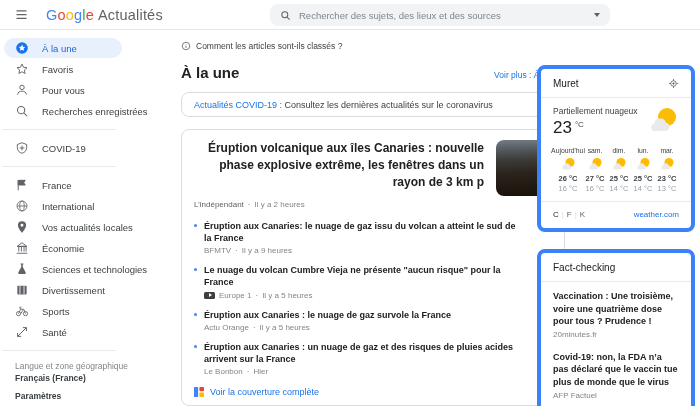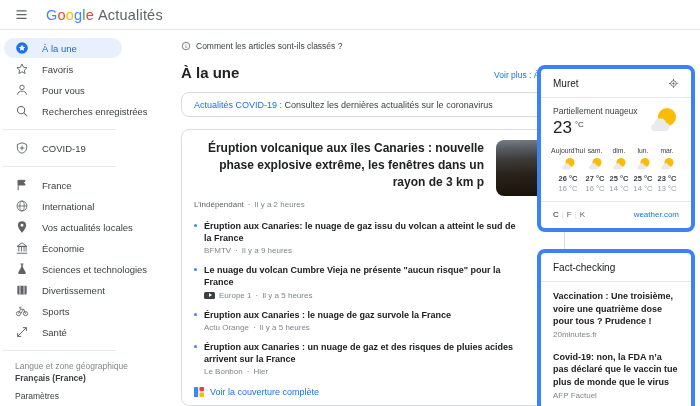--- a/index.html
+++ b/index.html
@@ -24,21 +24,21 @@
   
   .sidebar { position:absolute; left:0; top:30px; width:178px; height:376px; padding-top:8px; background:#fff; }
   .side-item { height:20px; display:flex; align-items:center; padding-left:15px; gap:13px;
     font-size:9.5px; color:#3c4043; cursor:pointer; margin-bottom:1px; }
   .side-item svg { flex-shrink:0; }
   .side-item.selected { background:#e8f0fe; color:#1967d2; border-radius:11px; margin:0 56px 1px 4px; padding-left:11px; }
   .side-divider { height:1px; background:#e8eaed; margin:8px 0 8px 2px; width:114px; }
   .side-footer { padding:2px 0 0 15px; font-size:8.5px; color:#5f6368; }
   .side-footer .lang-label { color:#80868b; margin-bottom:2px; }
   .side-footer .lang-value { color:#3c4043; font-weight:bold; margin-bottom:8px; cursor:pointer; }
-  .side-footer .foot-link { color:#3c4043; margin-bottom:10px; cursor:pointer; display:flex; align-items:center; gap:4px; }
+  .side-footer .foot-link { color:#3c4043; margin-bottom:10px; cursor:pointer; display:flex; align-items:center; gap:4px;font-weight:bold; }
 
   
   .main { position:absolute; left:181px; top:30px; width:384px; }
   .ranking { margin-top:11px; display:flex; align-items:center; gap:5px; font-size:8.5px; color:#3c4043; cursor:pointer; }
   .head-row { margin-top:13px; display:flex; align-items:baseline; justify-content:space-between; }
   .head-row h1 { font-size:15px; font-weight:bold; color:#202124; }
   .see-more { font-size:8.5px; color:#1a73e8; text-decoration:none; cursor:pointer; }
   .covid-card { margin-top:11px; border:1px solid #dadce0; border-radius:8px; height:25px;
     display:flex; align-items:center; padding:0 12px; font-size:9px; color:#3c4043; cursor:pointer; }
   .covid-card .blue { color:#1a73e8; }
@@ -103,20 +103,28 @@
   </span>
   <span class="logo">
     <span class="l0">G</span>
       <span class="l1">o</span>
       <span class="l2">o</span>
       <span class="l3">g</span>
       <span class="l4">l</span>
       <span class="l5">e</span>
     <span class="product">Actualités</span>
   </span>
+  <div class="searchbar">
+    <svg class="icon" width="11" height="11" viewBox="0 0 24 24" fill="none" stroke="#5f6368" stroke-width="2.2">
+        <circle cx="10.5" cy="10.5" r="6.5"></circle>
+        <path d="M15.5 15.5L21 21"></path>
+      </svg>
+    <input type="text" placeholder="Rechercher des sujets, des lieux et des sources" style="">
+    <span class="caret"></span>
+  </div>
 </div>
 
 <div class="sidebar">
   <div class="side-item selected">
     <svg class="icon" width="14" height="14" viewBox="0 0 24 24">
         <circle cx="12" cy="12" r="10" fill="#1a73e8"></circle>
         <path fill="#fff" d="M12 6.2l1.7 3.6 3.9.5-2.9 2.7.8 3.9L12 15l-3.5 1.9.8-3.9-2.9-2.7 3.9-.5z"></path>
       </svg>
     <span>À la une</span>
   </div>

